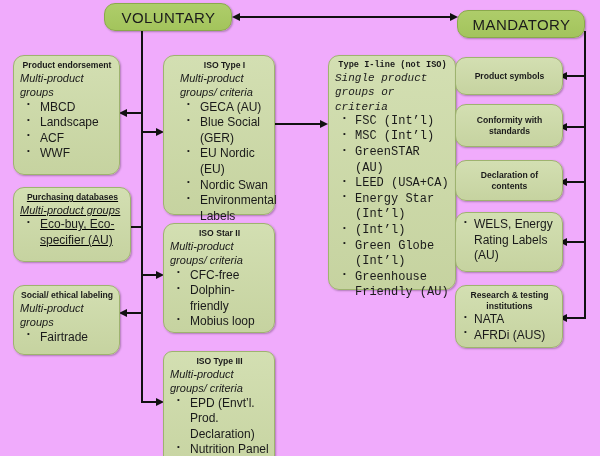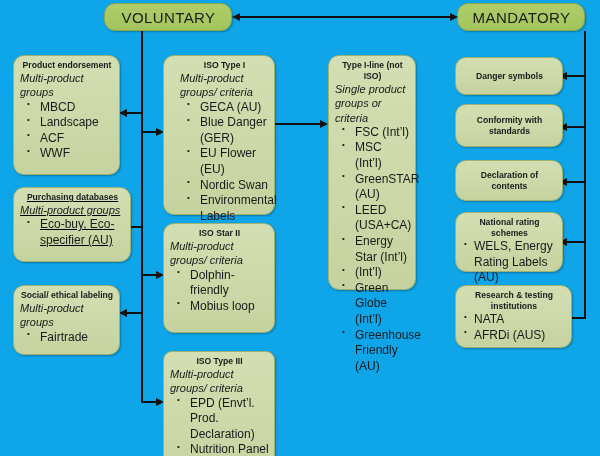--- a/index.html
+++ b/index.html
@@ -4,21 +4,21 @@
 <style>
   html, body {
     margin: 0;
     padding: 0;
     background: #ffffff;
   }
   #canvas {
     position: relative;
     width: 600px;
     height: 456px;
-    background: #0ea5e9;
+    background: #f0abfc;
     font-family: "Liberation Sans", sans-serif;
     overflow: hidden;
   }
 
   
   .box {
     position: absolute;
     box-sizing: border-box;
     border-radius: 11px;
     border: 1px solid #9eb36f;
@@ -108,21 +108,21 @@
 </style>
 </head>
 <body>
 
 <div id="canvas">
 
   <div class="box header-box" style="left:104px; top:3px; width:128px; height:28px;">
     <span class="title">VOLUNTARY</span>
   </div>
 
-  <div class="box header-box" style="left:457px; top:3px; width:128px; height:28px;">
+  <div class="box header-box" style="left:457px; top:10px; width:128px; height:28px;">
     <span class="title">MANDATORY</span>
   </div>
 
   <div class="line hline" style="left:238px; top:16px; width:214px;"></div>
   <div class="arrow arrow-left" style="left:232px; top:12.5px;"></div>
   <div class="arrow arrow-right" style="left:450px; top:12.5px;"></div>
 
   <div class="line vline" style="left:141px; top:31px; height:372px;"></div>
 
   <div class="line hline" style="left:126px; top:112px; width:17px;"></div>
@@ -188,81 +188,81 @@
     <ul class="bullets">
       <li>Fairtrade</li>
     </ul>
   </div>
 
   <div class="box content-box" style="left:163px; top:55px; width:112px; height:160px;padding-left:16px;">
     <div class="box-title">ISO Type I</div>
     <div class="box-sub">Multi-product groups/ criteria</div>
     <ul class="bullets">
       <li>GECA (AU)</li>
-      <li>Blue Danger (GER)</li>
-      <li>EU Flower (EU)</li>
+      <li>Blue Social (GER)</li>
+      <li>EU Nordic (EU)</li>
       <li>Nordic Swan</li>
       <li>Environmental Labels (CAN)</li>
       <li>Green Seal</li>
     </ul>
   </div>
 
   <div class="box content-box" style="left:163px; top:223px; width:112px; height:110px;">
     <div class="box-title">ISO Star II</div>
     <div class="box-sub">Multi-product groups/ criteria</div>
     <ul class="bullets">
+      <li>CFC-free</li>
       <li>Dolphin-friendly</li>
       <li>Mobius loop</li>
     </ul>
   </div>
 
   <div class="box content-box" style="left:163px; top:351px; width:112px; height:132px;border-radius:9px;">
     <div class="box-title">ISO Type III</div>
     <div class="box-sub">Multi-product groups/ criteria</div>
     <ul class="bullets">
       <li>EPD (Envt’l. Prod. Declaration)</li>
       <li>Nutrition Panel on Food</li>
     </ul>
   </div>
 
-  <div class="box content-box" style="left:328px; top:55px; width:88px; height:235px;">
+  <div class="box content-box" style="left:328px; top:55px; width:128px; height:235px;font-family:Liberation Mono, monospace;">
     <div class="box-title">Type I-line (not ISO)</div>
     <div class="box-sub">Single product groups or criteria</div>
     <ul class="bullets">
       <li>FSC (Int’l)</li>
       <li>MSC (Int’l)</li>
       <li>GreenSTAR (AU)</li>
       <li>LEED (USA+CA)</li>
       <li>Energy Star (Int’l)</li>
       <li> (Int’l)</li>
       <li>Green Globe (Int’l)</li>
       <li>Greenhouse Friendly (AU)</li>
     </ul>
   </div>
 
   <div class="box content-box" style="left:455px; top:57px; width:108px; height:38px; display:flex; align-items:center; justify-content:center;">
-    <div class="box-title">Danger symbols</div>
+    <div class="box-title">Product symbols</div>
   </div>
 
   <div class="box content-box" style="left:455px; top:104px; width:108px; height:43px; display:flex; align-items:center; justify-content:center;">
     <div class="box-title">Conformity with standards</div>
   </div>
 
   <div class="box content-box" style="left:455px; top:160px; width:108px; height:41px; display:flex; align-items:center; justify-content:center;">
     <div class="box-title">Declaration of contents</div>
   </div>
 
   <div class="box content-box" style="left:455px; top:212px; width:108px; height:60px;">
-    <div class="box-title">National rating schemes</div>
     <ul class="bullets tight">
       <li>WELS, Energy Rating Labels (AU)</li>
     </ul>
   </div>
 
-  <div class="box content-box" style="left:455px; top:285px; width:117px; height:63px;">
+  <div class="box content-box" style="left:455px; top:285px; width:108px; height:63px;">
     <div class="box-title">Research &amp; testing institutions</div>
     <ul class="bullets tight">
       <li>NATA</li>
       <li>AFRDi (AUS)</li>
     </ul>
   </div>
 
 </div>
 
 </body></html>

